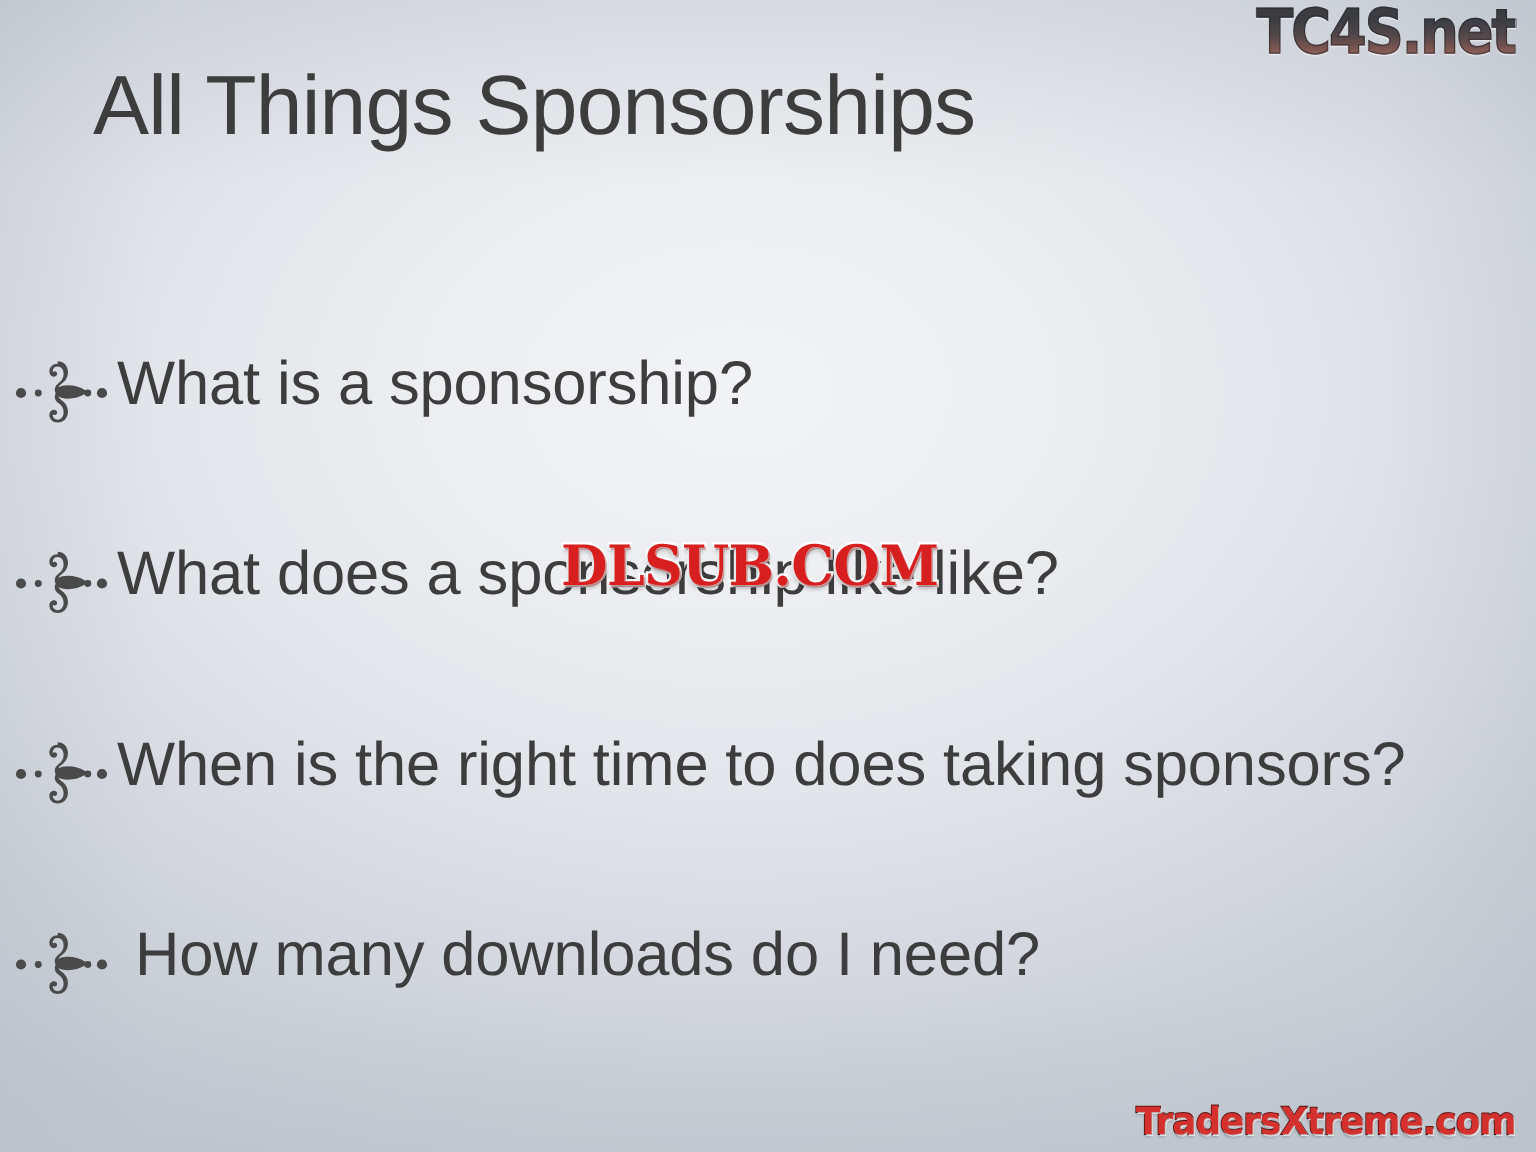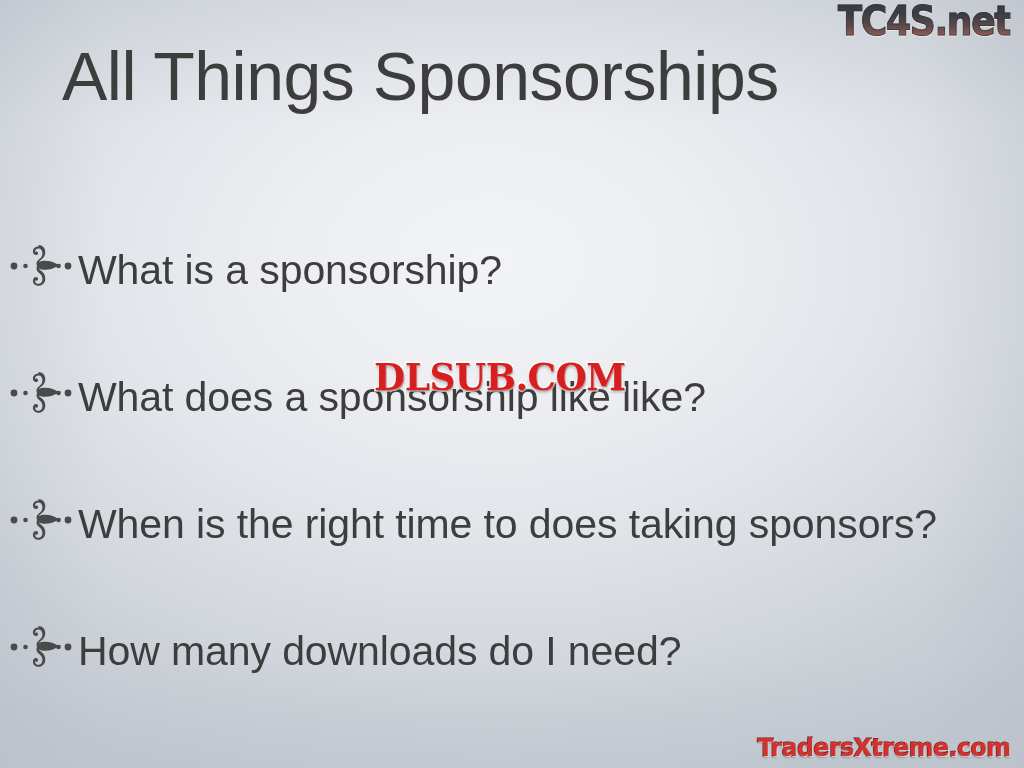--- a/index.html
+++ b/index.html
@@ -34,44 +34,44 @@
       linear-gradient(to right, rgba(168,175,186,0.14) 0%, rgba(255,255,255,0) 10%),
       linear-gradient(to left, rgba(168,175,186,0.14) 0%, rgba(255,255,255,0) 10%);
   }
 
   
   #title {
     position: absolute;
     left: 62px;
     top: 40px;
     width: 930px;
-    font-size: 68px;
+    font-size: 56px;
     line-height: 1.06;
     font-weight: 300;
     letter-spacing: -0.5px;
     color: #3d3d3d;
     white-space: nowrap;
     z-index: 3;
   }
 
   
   #bullets {
     position: absolute;
     left: 8px;
     top: 236px;
     width: 1010px;
     z-index: 3;
   }
   .bullet-row {
     display: flex;
-    align-items: flex-end;
+    align-items: flex-start;
     height: 56px;
     margin-bottom: 71px;
   }
-  .bullet-row:last-child { margin-bottom: 0; }
+  .bullet-row:last-child { margin-bottom: 0; gap: 12px; }
 
   .bullet-ornament {
     flex: 0 0 auto;
     width: 64px;
     height: 52px;
     display: block;
   }
   .bullet-text {
     flex: 1 1 auto;
     font-size: 41px;

